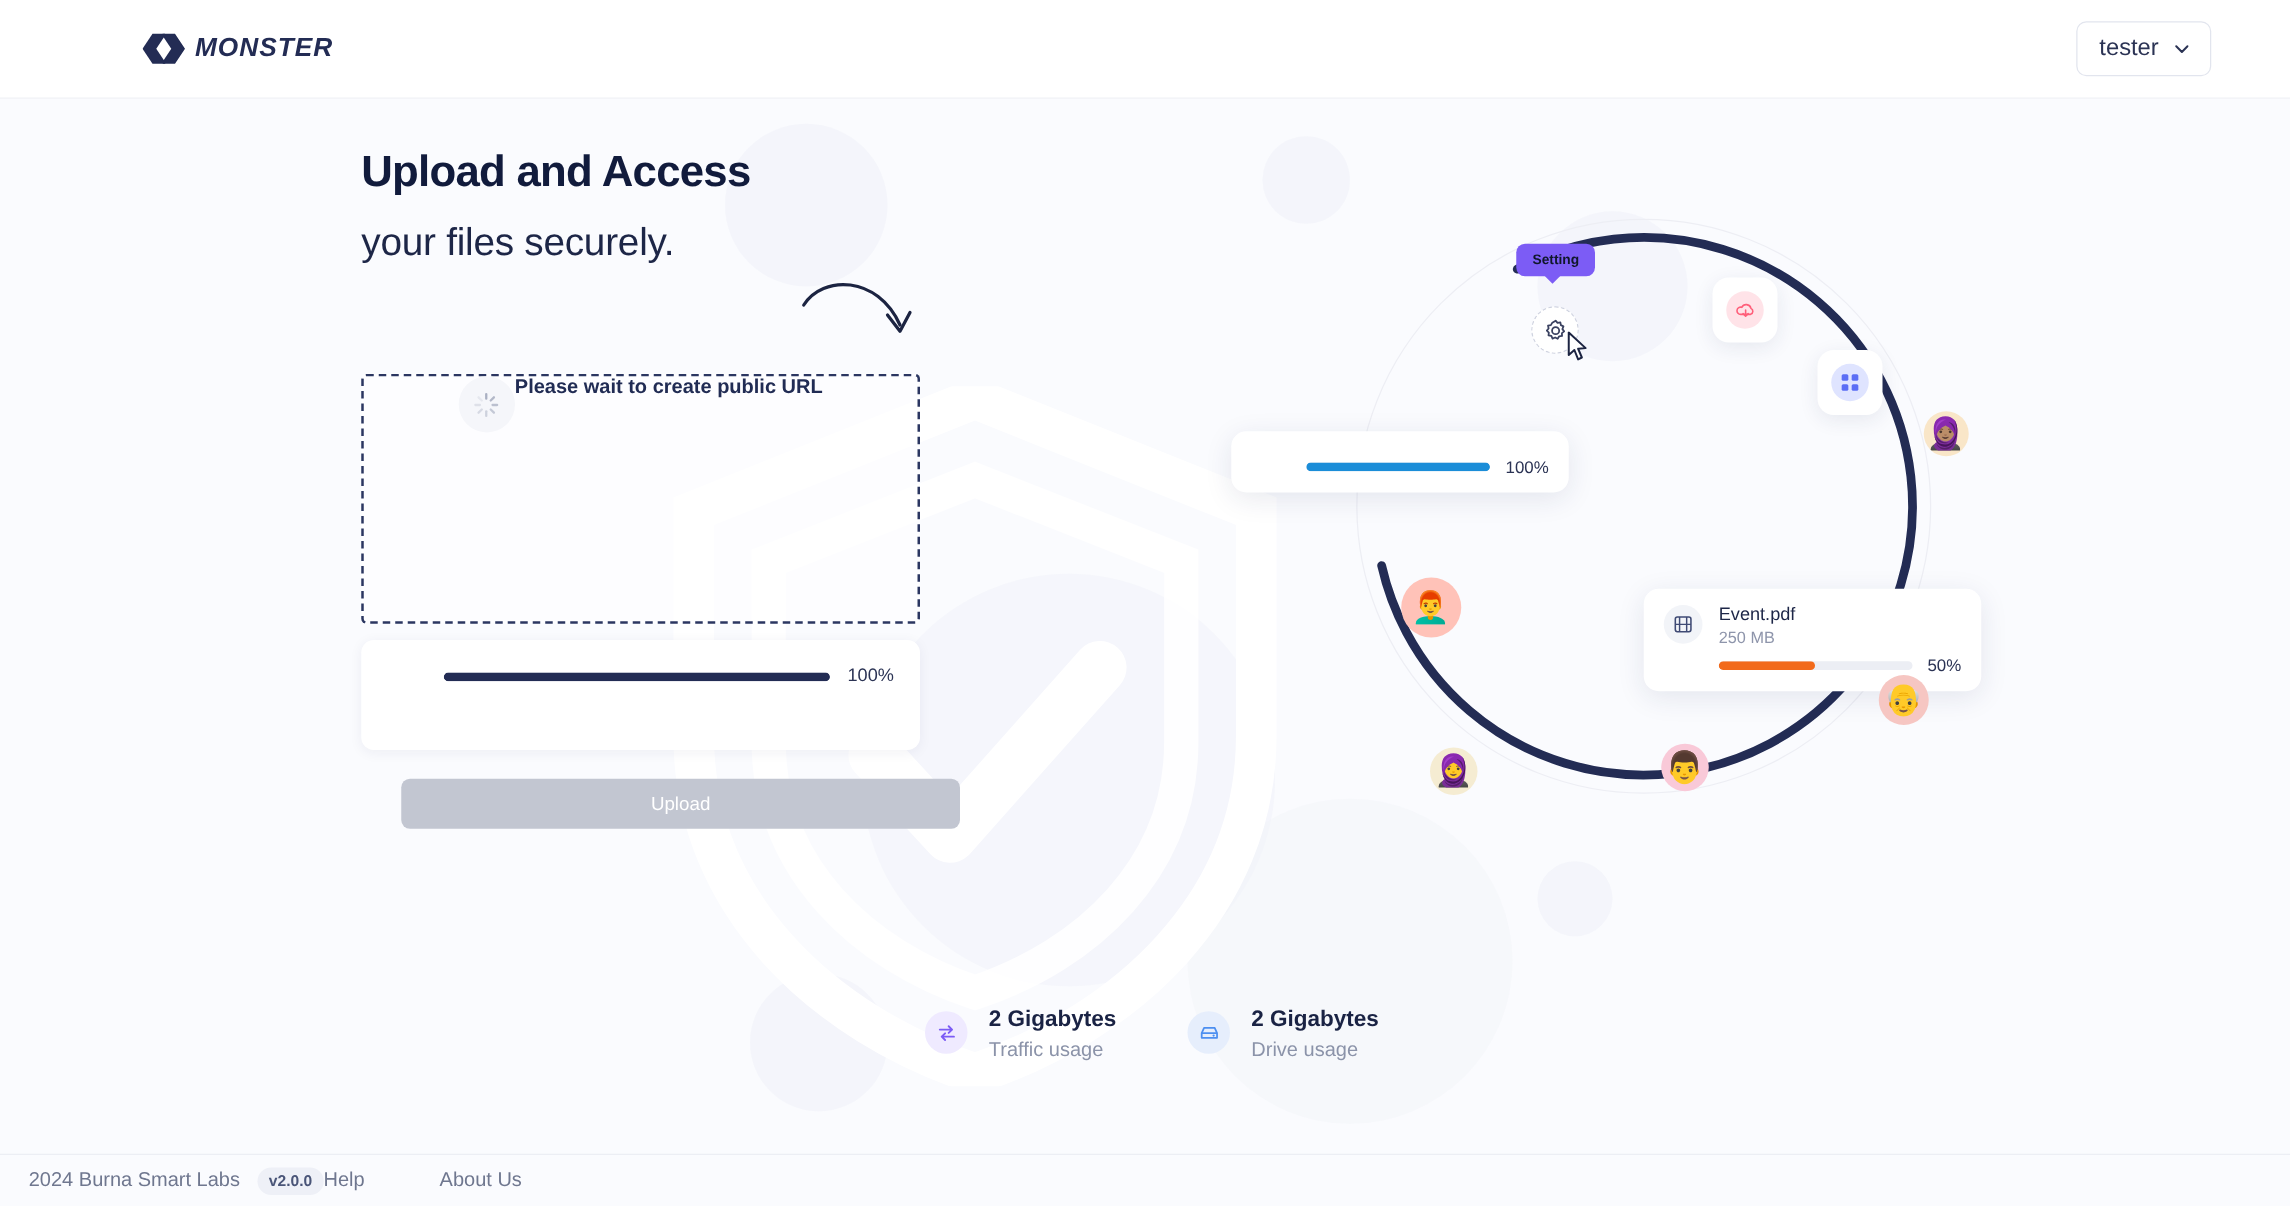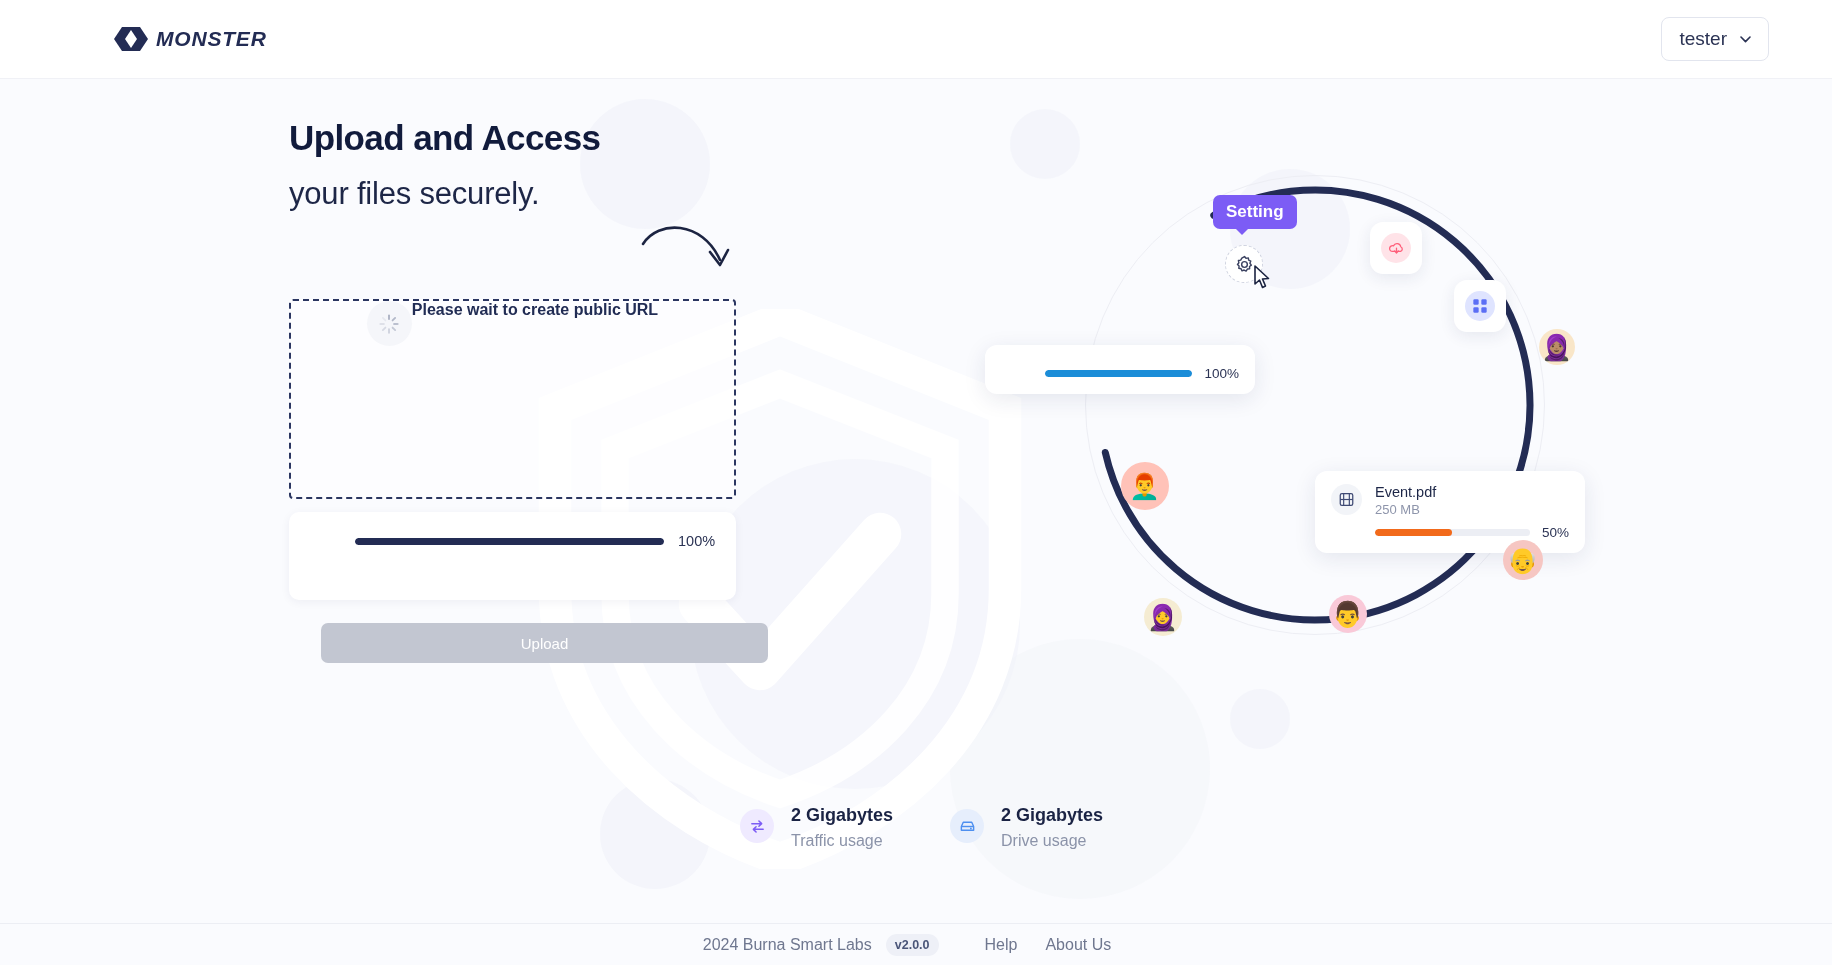--- a/index.html
+++ b/index.html
@@ -133,21 +133,21 @@
   .fc-name { font-size: 14.5px; color: #1d2647; }
   .fc-size { font-size: 13px; color: #8e95ab; margin-top: 2px; }
   .fc-check { width: 17px; height: 17px; margin-left: auto; margin-top: 2px; }
   .fc-prog { display: flex; align-items: center; gap: 12px; margin-top: 8px; padding-left: 44px; }
   .fc-track { flex: 1 1 auto; height: 7px; border-radius: 4px; background: #eceef4; overflow: hidden; }
   .fc-fill { height: 100%; border-radius: 4px; }
   .fc-pct { font-size: 13.5px; color: #2b3354; }
 
   .tooltip {
     position: absolute; left: 193px; top: 85px;
-    background: #7c5cf5; color: #ffffff; font-size: 17px; font-weight: bold;
+    background: #7c5cf5; color: #0f172a; font-size: 11px; font-weight: bold;
     padding: 7px 13px; border-radius: 7px;
   }
   .tooltip::after {
     content: ""; position: absolute; left: 22px; bottom: -6px;
     width: 0; height: 0;
     border-left: 7px solid transparent; border-right: 7px solid transparent;
     border-top: 7px solid #7c5cf5;
   }
   .gear-node {
     position: absolute; left: 205px; top: 135px;
@@ -187,31 +187,31 @@
     width: 34px; height: 34px; border-radius: 50%;
     display: flex; align-items: center; justify-content: center; margin-top: 4px;
   }
   .stat-val { font-size: 18px; font-weight: bold; color: #1a2344; }
   .stat-lbl { font-size: 16px; color: #8b93a9; margin-top: 6px; }
 
   
   .footer {
     position: absolute; left: 0; bottom: 0; width: 1832px; height: 42px;
     border-top: 1px solid #eceef4;
-    display: flex; align-items: center; justify-content: center;
+    display: flex; align-items: center; justify-content: flex-start;
     padding: 0 41px 0 23px; z-index: 30; background: transparent;
   }
   .foot-left { display: flex; align-items: center; gap: 14px; }
   .foot-copy { font-size: 16px; color: #6e7governed; }
   .foot-copy { font-size: 16px; color: #6f778f; }
   .ver-badge {
     background: #eef0f7; color: #4a5578; font-size: 12.5px; font-weight: bold;
     border-radius: 11px; padding: 4px 9px;
   }
-  .foot-right { display: flex; align-items: center; gap: 28px; margin-left: 46px; }
+  .foot-right { display: flex; align-items: center; gap: 60px; }
   .foot-link { font-size: 16px; color: #6f778f; cursor: pointer; text-decoration: none; }
 </style>
 </head>
 <body>
 
 <div class="bg-decor">
   <div class="blob" style="left:580px;top:20px;width:130px;height:130px;"></div>
   <div class="blob" style="left:1010px;top:30px;width:70px;height:70px;"></div>
   <div class="blob" style="left:1230px;top:90px;width:120px;height:120px;"></div>
   <div class="blob" style="left:600px;top:700px;width:110px;height:110px;"></div>

